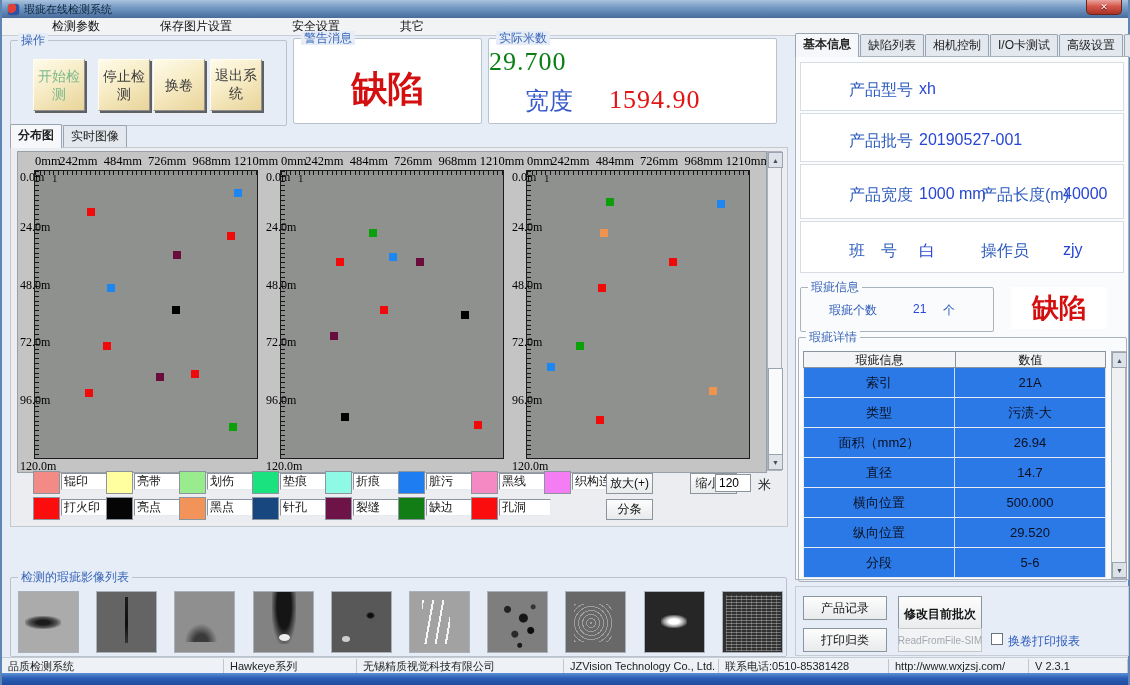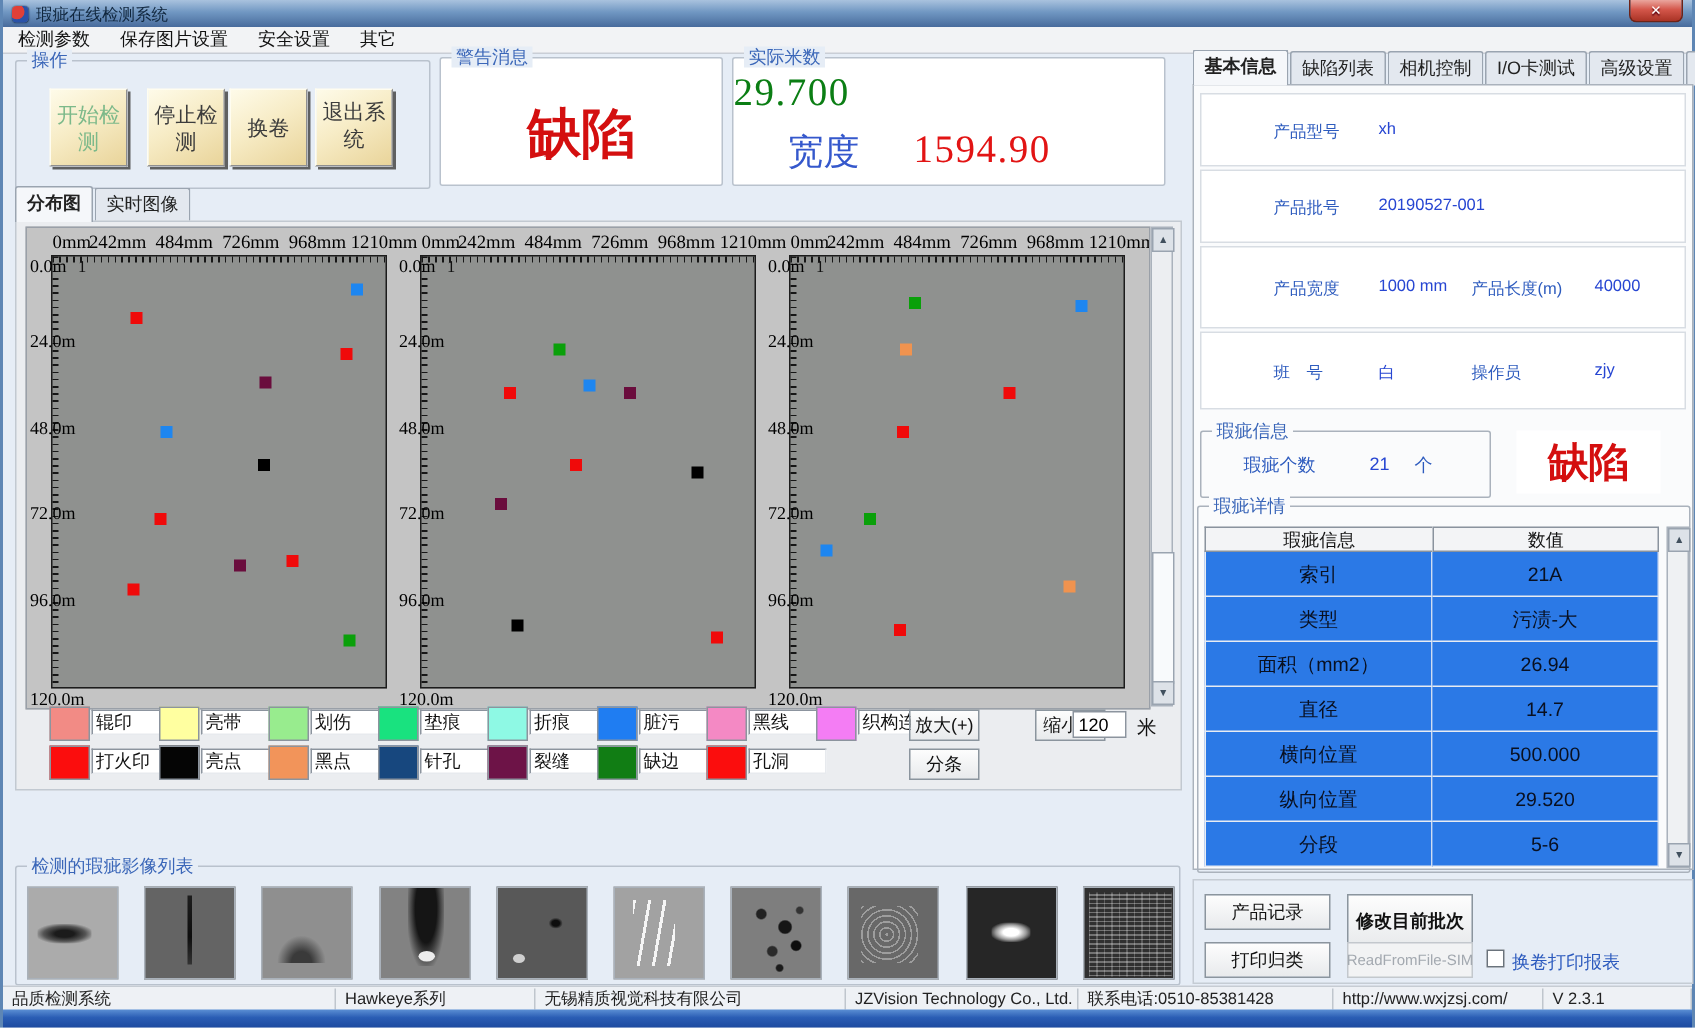--- a/index.html
+++ b/index.html
@@ -12,21 +12,21 @@
     color:#10263d;font-size:11px;}
   .app-icon{width:11px;height:11px;margin:0 5px 0 6px;border-radius:3px;
     background:radial-gradient(circle at 30% 35%,#e04038 45%,#2a52a8 50%);box-shadow:0 0 1px #123;}
   .close-btn{position:absolute;right:6px;top:0;width:34px;height:14px;
     background:linear-gradient(#eaa69e,#d4574b 45%,#a93325);border:1px solid #6d2318;border-top:none;
     border-radius:0 0 5px 5px;display:flex;align-items:center;justify-content:center;}
   .close-btn span{color:#fff;font-size:9px;line-height:9px;text-shadow:0 1px 1px #501;}
   
   .menubar{position:absolute;left:0;top:18px;right:0;height:17px;background:#f2f3f5;
     border-bottom:1px solid #c9ced6;display:flex;align-items:center;font-size:12px;color:#111;}
-  .menu-item{padding:1px 10px;}
+  .menu-item{padding:1px 10px;margin-left:40px;}
   
   .gb{position:absolute;border:1px solid #b9c2cd;border-radius:2px;box-sizing:border-box;}
   .gb-label{position:absolute;top:-8px;left:7px;font-size:12px;color:#3a66b8;background:#e6edf6;
     padding:0 3px;line-height:14px;white-space:nowrap;}
   .gb-white{background:#fff;}
   
   .op-btn{position:absolute;top:18px;width:52px;height:52px;display:flex;align-items:center;
     justify-content:center;text-align:center;font-size:14px;line-height:1.3;
     background:linear-gradient(150deg,#fefbe9 0%,#f7ecc6 45%,#e9d49a 100%);
     border:1px solid #8f8f8f;border-top-color:#fffdf0;border-left-color:#fffdf0;
@@ -112,21 +112,21 @@
     background:repeating-radial-gradient(circle at 45% 50%,rgba(225,225,225,.55) 0 1px,transparent 1px 4px);}
   .tv9{background:#262626;} .tv9::after{left:16px;top:23px;width:26px;height:13px;
     background:radial-gradient(ellipse,#ffffff 28%,#9a9a9a 55%,transparent 78%);}
   .tv10{background:#303030;} .tv10::after{left:3px;top:3px;width:55px;height:56px;background:
     repeating-linear-gradient(0deg,rgba(255,255,255,.32) 0 1px,transparent 1px 3px),
     repeating-linear-gradient(90deg,rgba(255,255,255,.22) 0 1px,transparent 1px 5px);}
   
   .right-body{position:absolute;left:793px;top:56px;width:334px;height:524px;background:#fafbfc;
     border:1px solid #aab2bc;box-sizing:border-box;}
   .info-box{position:absolute;left:4px;width:324px;background:#fff;border:1px solid #d8dde3;
-    box-sizing:border-box;font-size:11px;}
+    box-sizing:border-box;font-size:16px;}
   .info-box span{position:absolute;white-space:nowrap;}
   .ilabel{color:#2d5bbe;} .ivalue{color:#2746d2;}
   .alert-box{position:absolute;background:#fff;display:flex;align-items:center;justify-content:center;
     font-family:"Liberation Serif","DejaVu Serif",serif;font-weight:bold;font-size:27px;color:#d40f0f;}
   .gb-label-white{background:#fafbfc;}
   
   .dtable{position:absolute;left:4px;top:13px;width:318px;}
   .drow{display:flex;}
   .dcell{box-sizing:border-box;text-align:center;overflow:hidden;white-space:nowrap;}
   .dhead .dcell{background:#f3f4f6;border:1px solid #8a939e;border-right:none;height:17px;

